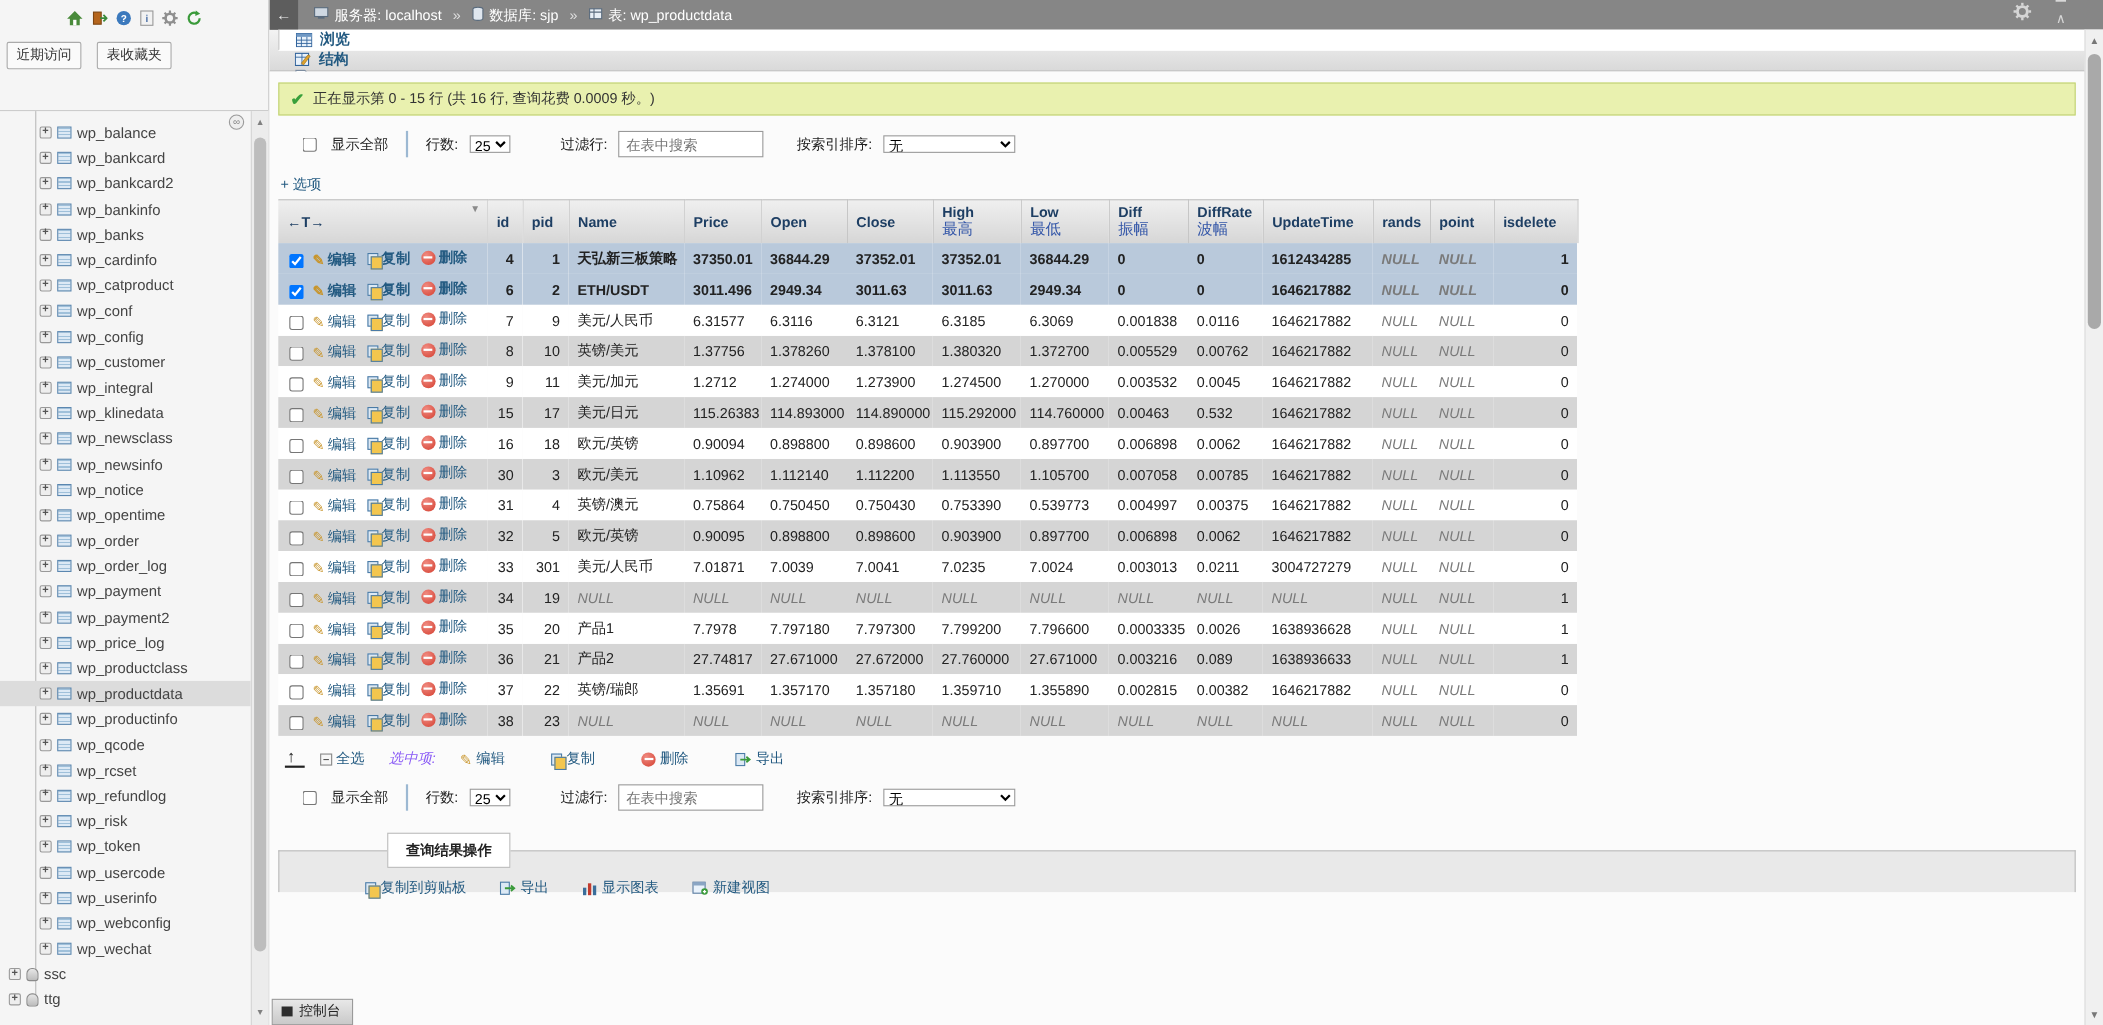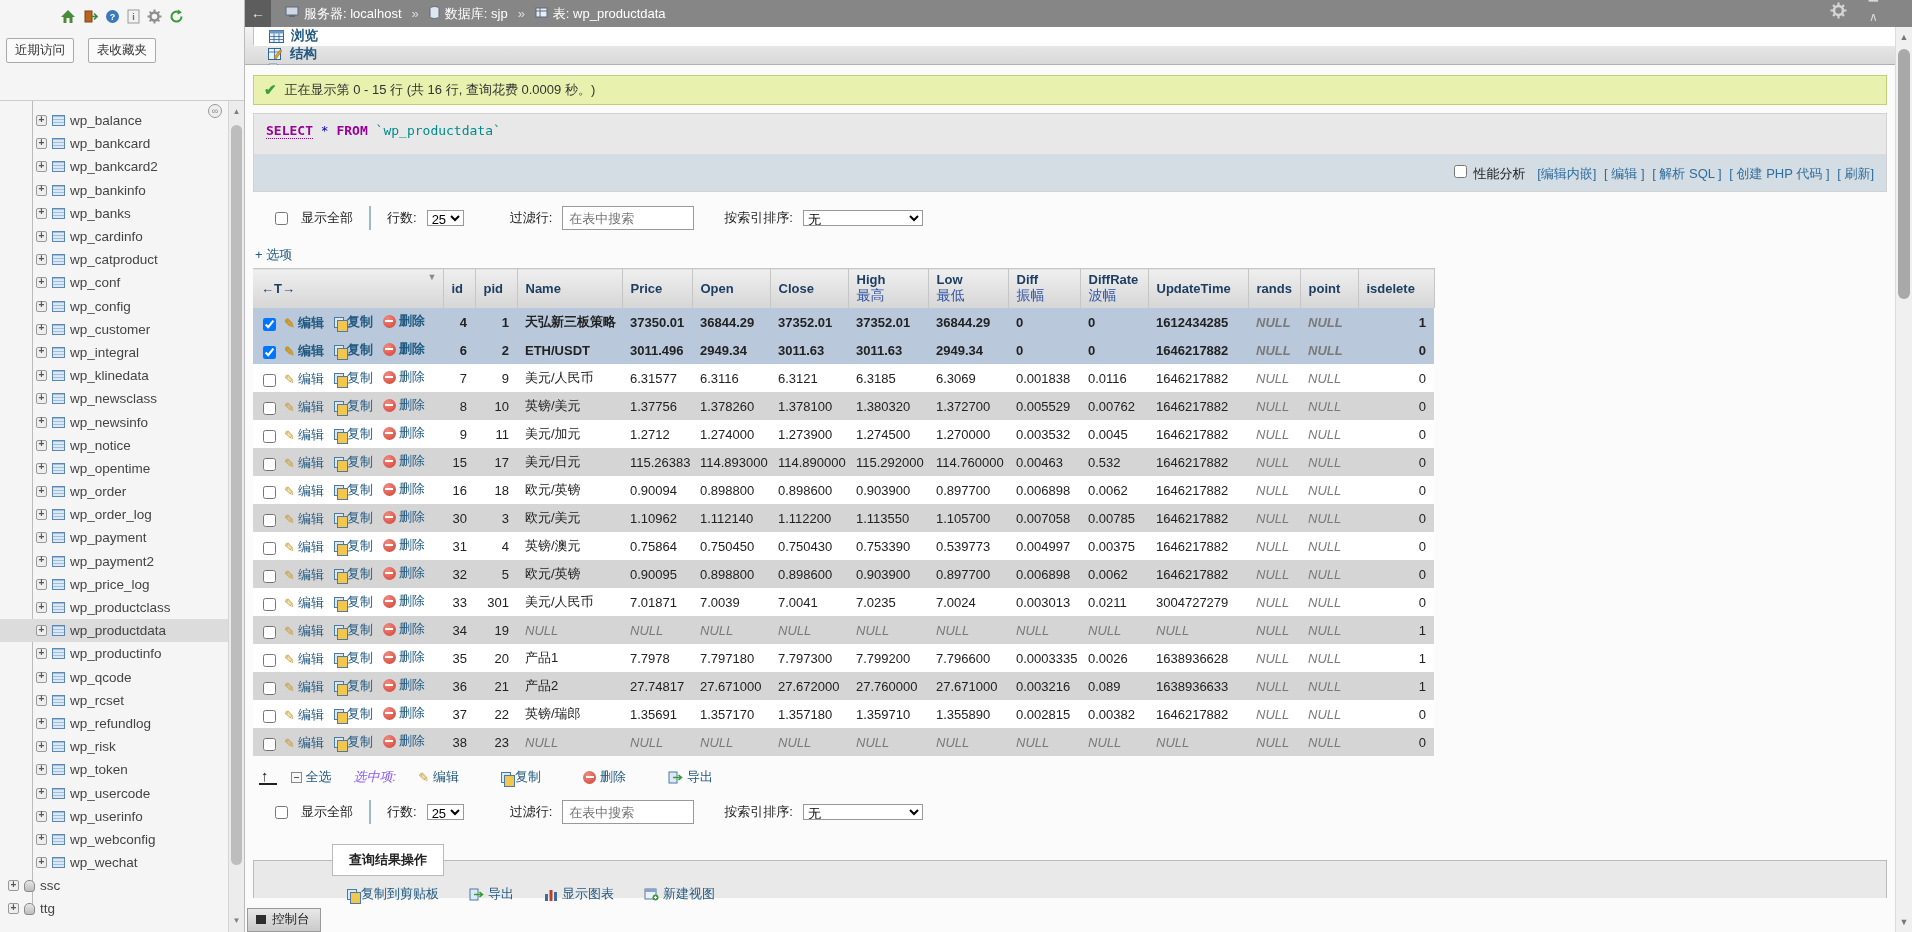--- a/index.html
+++ b/index.html
@@ -92,22 +92,22 @@
   .ico-del::before { content:""; position:absolute; left:2.5px; top:5.5px; width:8px; height:2px; background:#fff; }
 
   .bulk-row { display:flex; align-items:center; gap:14px; margin:12px 0 0 14px; font-size:13px; }
   .arrow-up { font-size:15px; color:#222; border-bottom:2px solid #222; padding:0 8px 0 2px; line-height:14px; }
   .chk-all-ico { width:11px; height:11px; border:1px solid #888; background:#f6f6f6; display:inline-block; position:relative; vertical-align:-1px; }
   .chk-all-ico::before { content:""; position:absolute; left:2px; top:4px; width:5px; height:1.5px; background:#555; }
   .blue-link { color:#235a81; text-decoration:none; display:inline-flex; align-items:center; gap:4px; }
   .with-sel { font-style:italic; color:#8b5cf6; margin:0 8px; }
 
   fieldset.results-ops { margin:20px 8px 0 8px; border:1px solid #bbb; border-bottom:none; background:#e9e9e9; height:54px; padding:0 0 0 78px; }
-  fieldset.results-ops legend { background:#fff; border:1px solid #bbb; padding:6px 16px; font-weight:bold; font-size:13px; color:#222; margin-left:0; }
-  .ops-row { display:flex; gap:30px; align-items:flex-start; margin-top:9px;margin-left:15px; }
+  fieldset.results-ops legend { background:#fff; border:1px solid #bbb; padding:6px 16px; font-weight:bold; font-size:13px; color:#222; margin-left:20px; }
+  .ops-row { display:flex; gap:30px; align-items:flex-start; margin-top:9px; }
 
   .console-btn { position:absolute; left:2px; bottom:0; background:linear-gradient(#e8e8e8,#c9c9c9); border:1px solid #9a9a9a; font-size:12.5px; padding:2px 10px 3px 8px; display:flex; align-items:center; gap:6px; cursor:pointer; color:#222; }
   .console-sq { width:10px; height:9px; background:#2d2d2d; display:inline-block; }
 
   .main-scroll { position:absolute; right:0; top:27px; bottom:0; width:17px; background:#f0f0f0; border-left:1px solid #dcdcdc; }
   .ms-arrow { position:absolute; left:0; width:16px; height:16px; color:#777; font-size:9px; text-align:center; line-height:16px; }
   .main-scroll .thumb { position:absolute; left:2px; width:12px; border-radius:6px; background:#a9a9a9; }
 </style>
 </head>
 <body>
@@ -468,37 +468,20 @@
         </a>
     </nav>
 
     <div class="page">
 
       <div class="success">
         <span class="check-ico">✔</span>
         <span>正在显示第 0 - 15 行 (共 16 行, 查询花费 0.0009 秒。)</span>
       </div>
 
-      <div class="sqlbox">
-        <div class="sql">
-          <span class="kw dotted">SELECT</span>
-          <span class="star">*</span>
-          <span class="kw">FROM</span>
-          <span class="bt">`wp_productdata`</span>
-        </div>
-        <div class="profiling">
-          <input type="checkbox" style="">
-          <label>性能分析</label>
-          <a href="#">[编辑内嵌]</a>
-          <a href="#">[ 编辑 ]</a>
-          <a href="#">[ 解析 SQL ]</a>
-          <a href="#">[ 创建 PHP 代码 ]</a>
-          <a href="#">[ 刷新]</a>
-        </div>
-      </div>
 
       <div class="filter-row">
         <input type="checkbox" style="">
         <span>显示全部</span>
         <span class="vsep"></span>
         <span>行数:</span>
         <select><option>25</option></select>
         <span class="gap-lg"></span>
         <span>过滤行:</span>
         <input type="text" placeholder="在表中搜索" style="">

